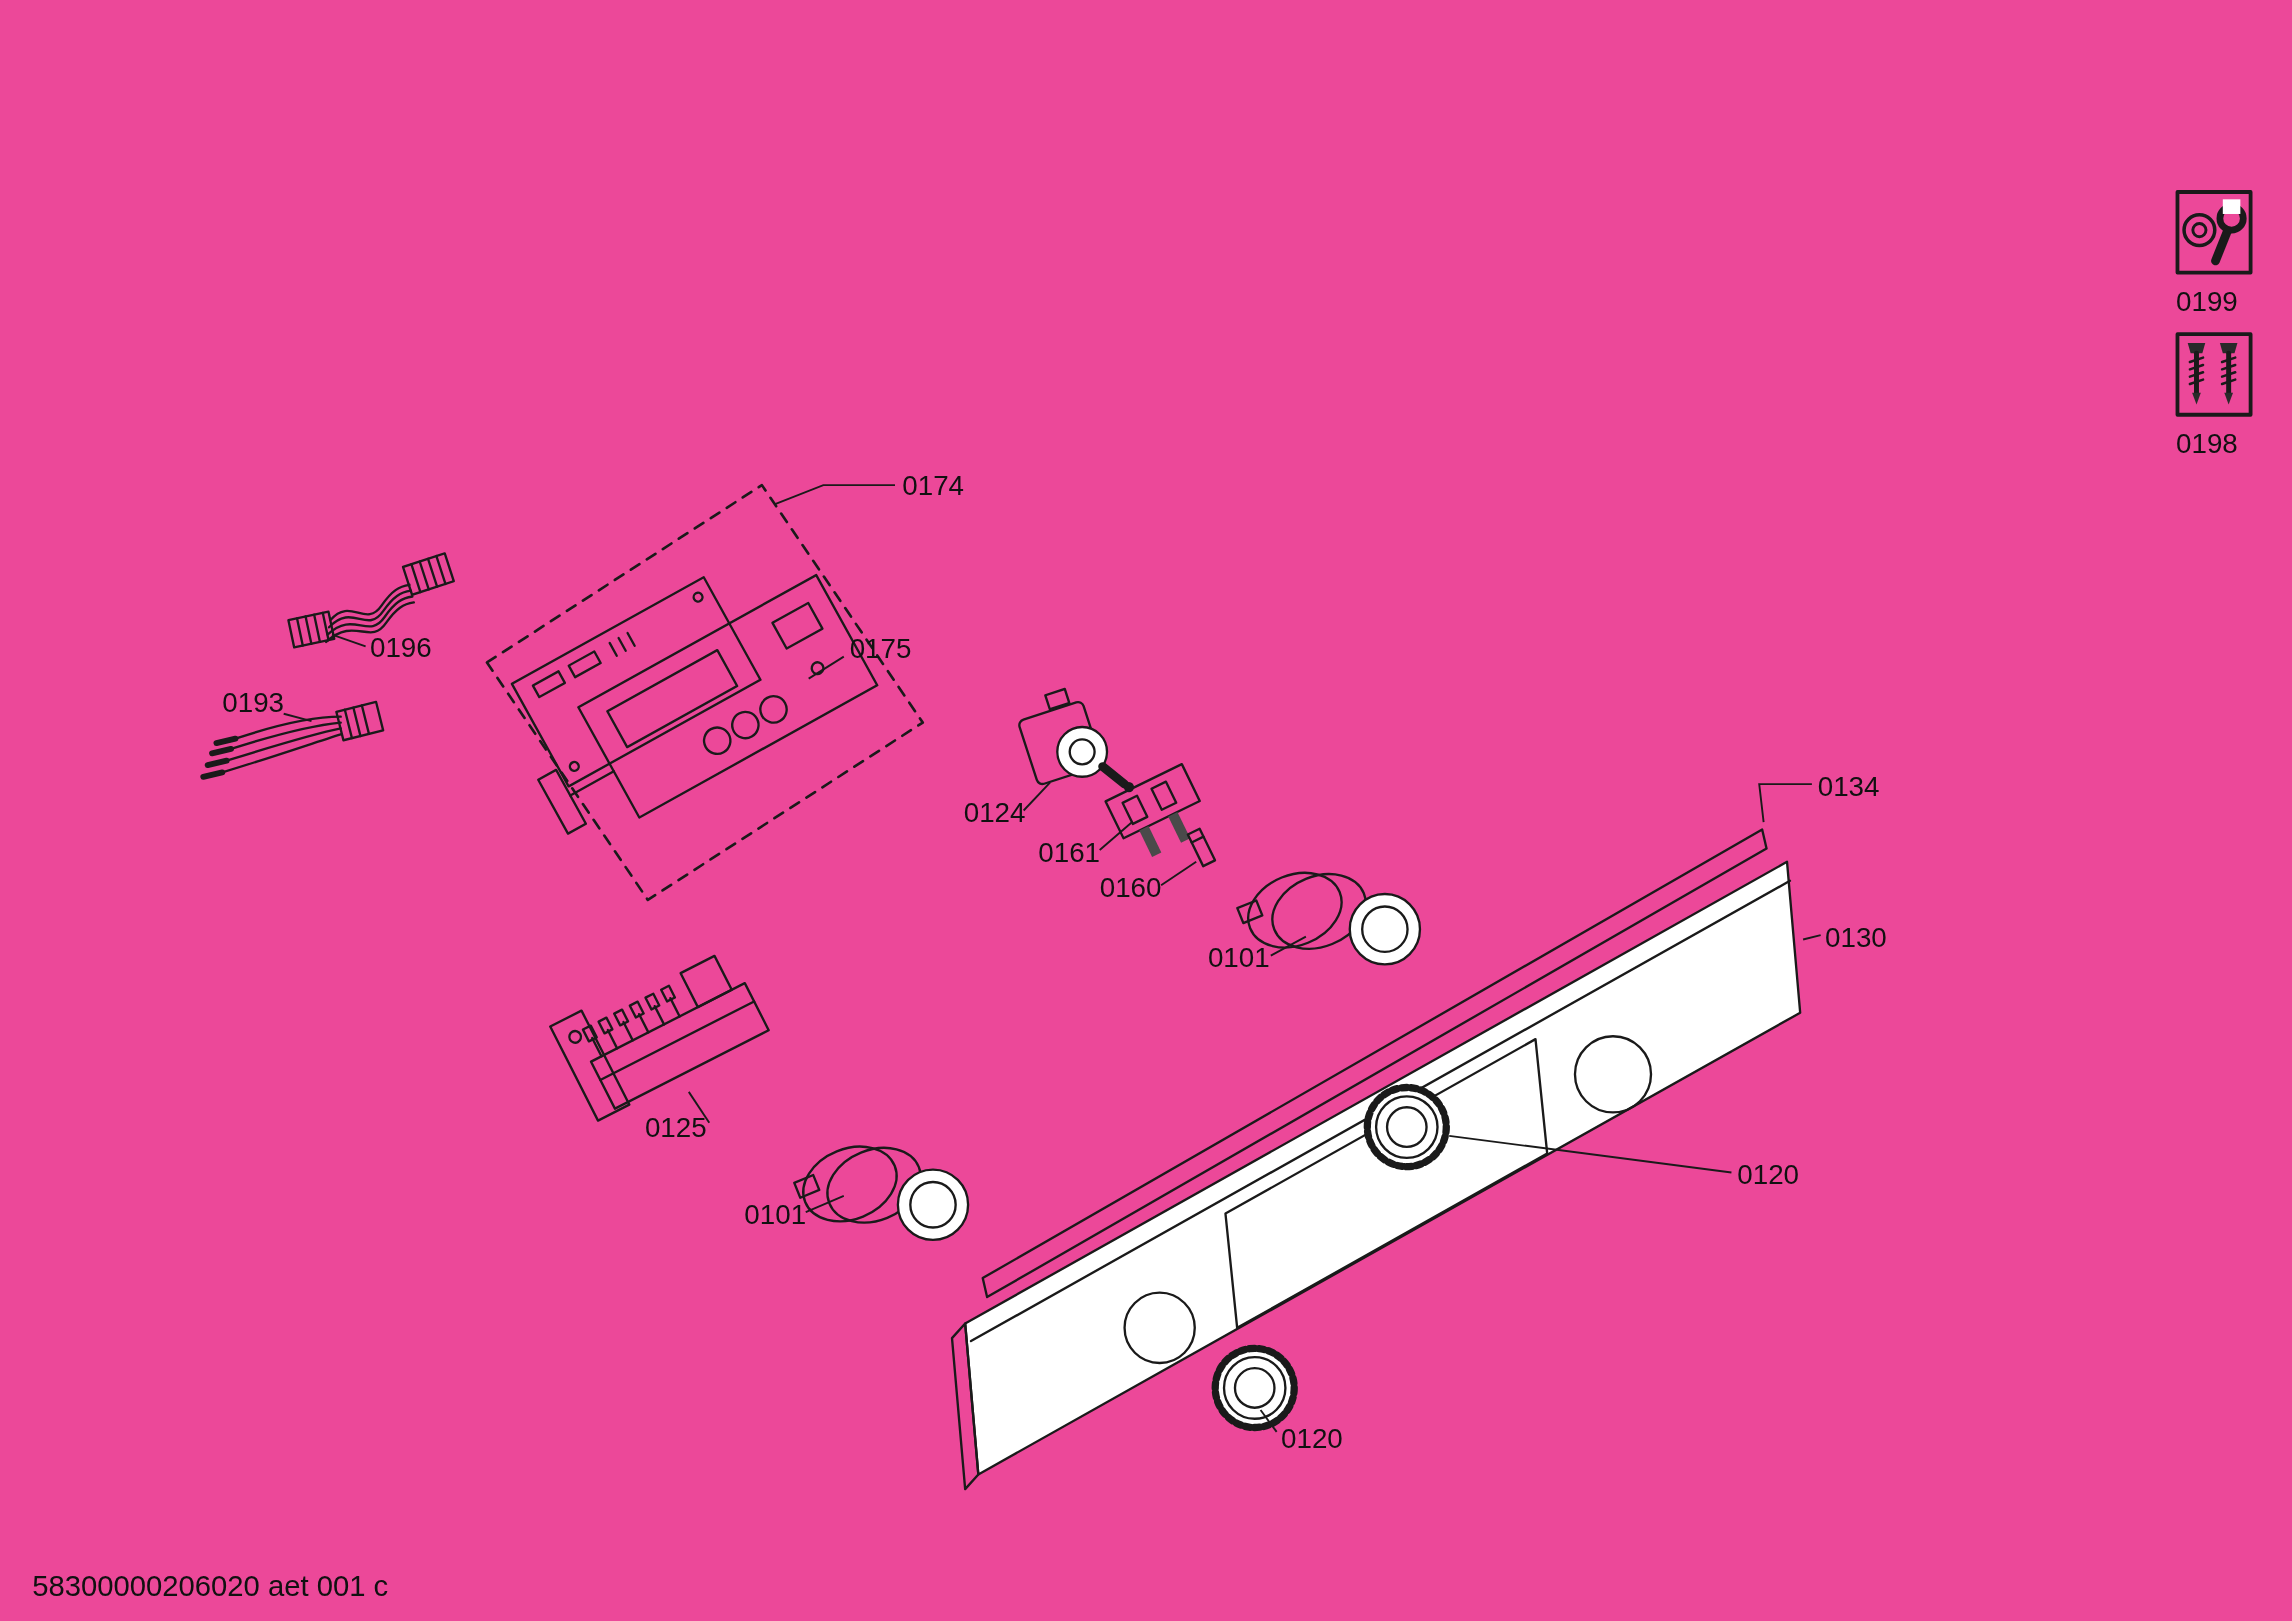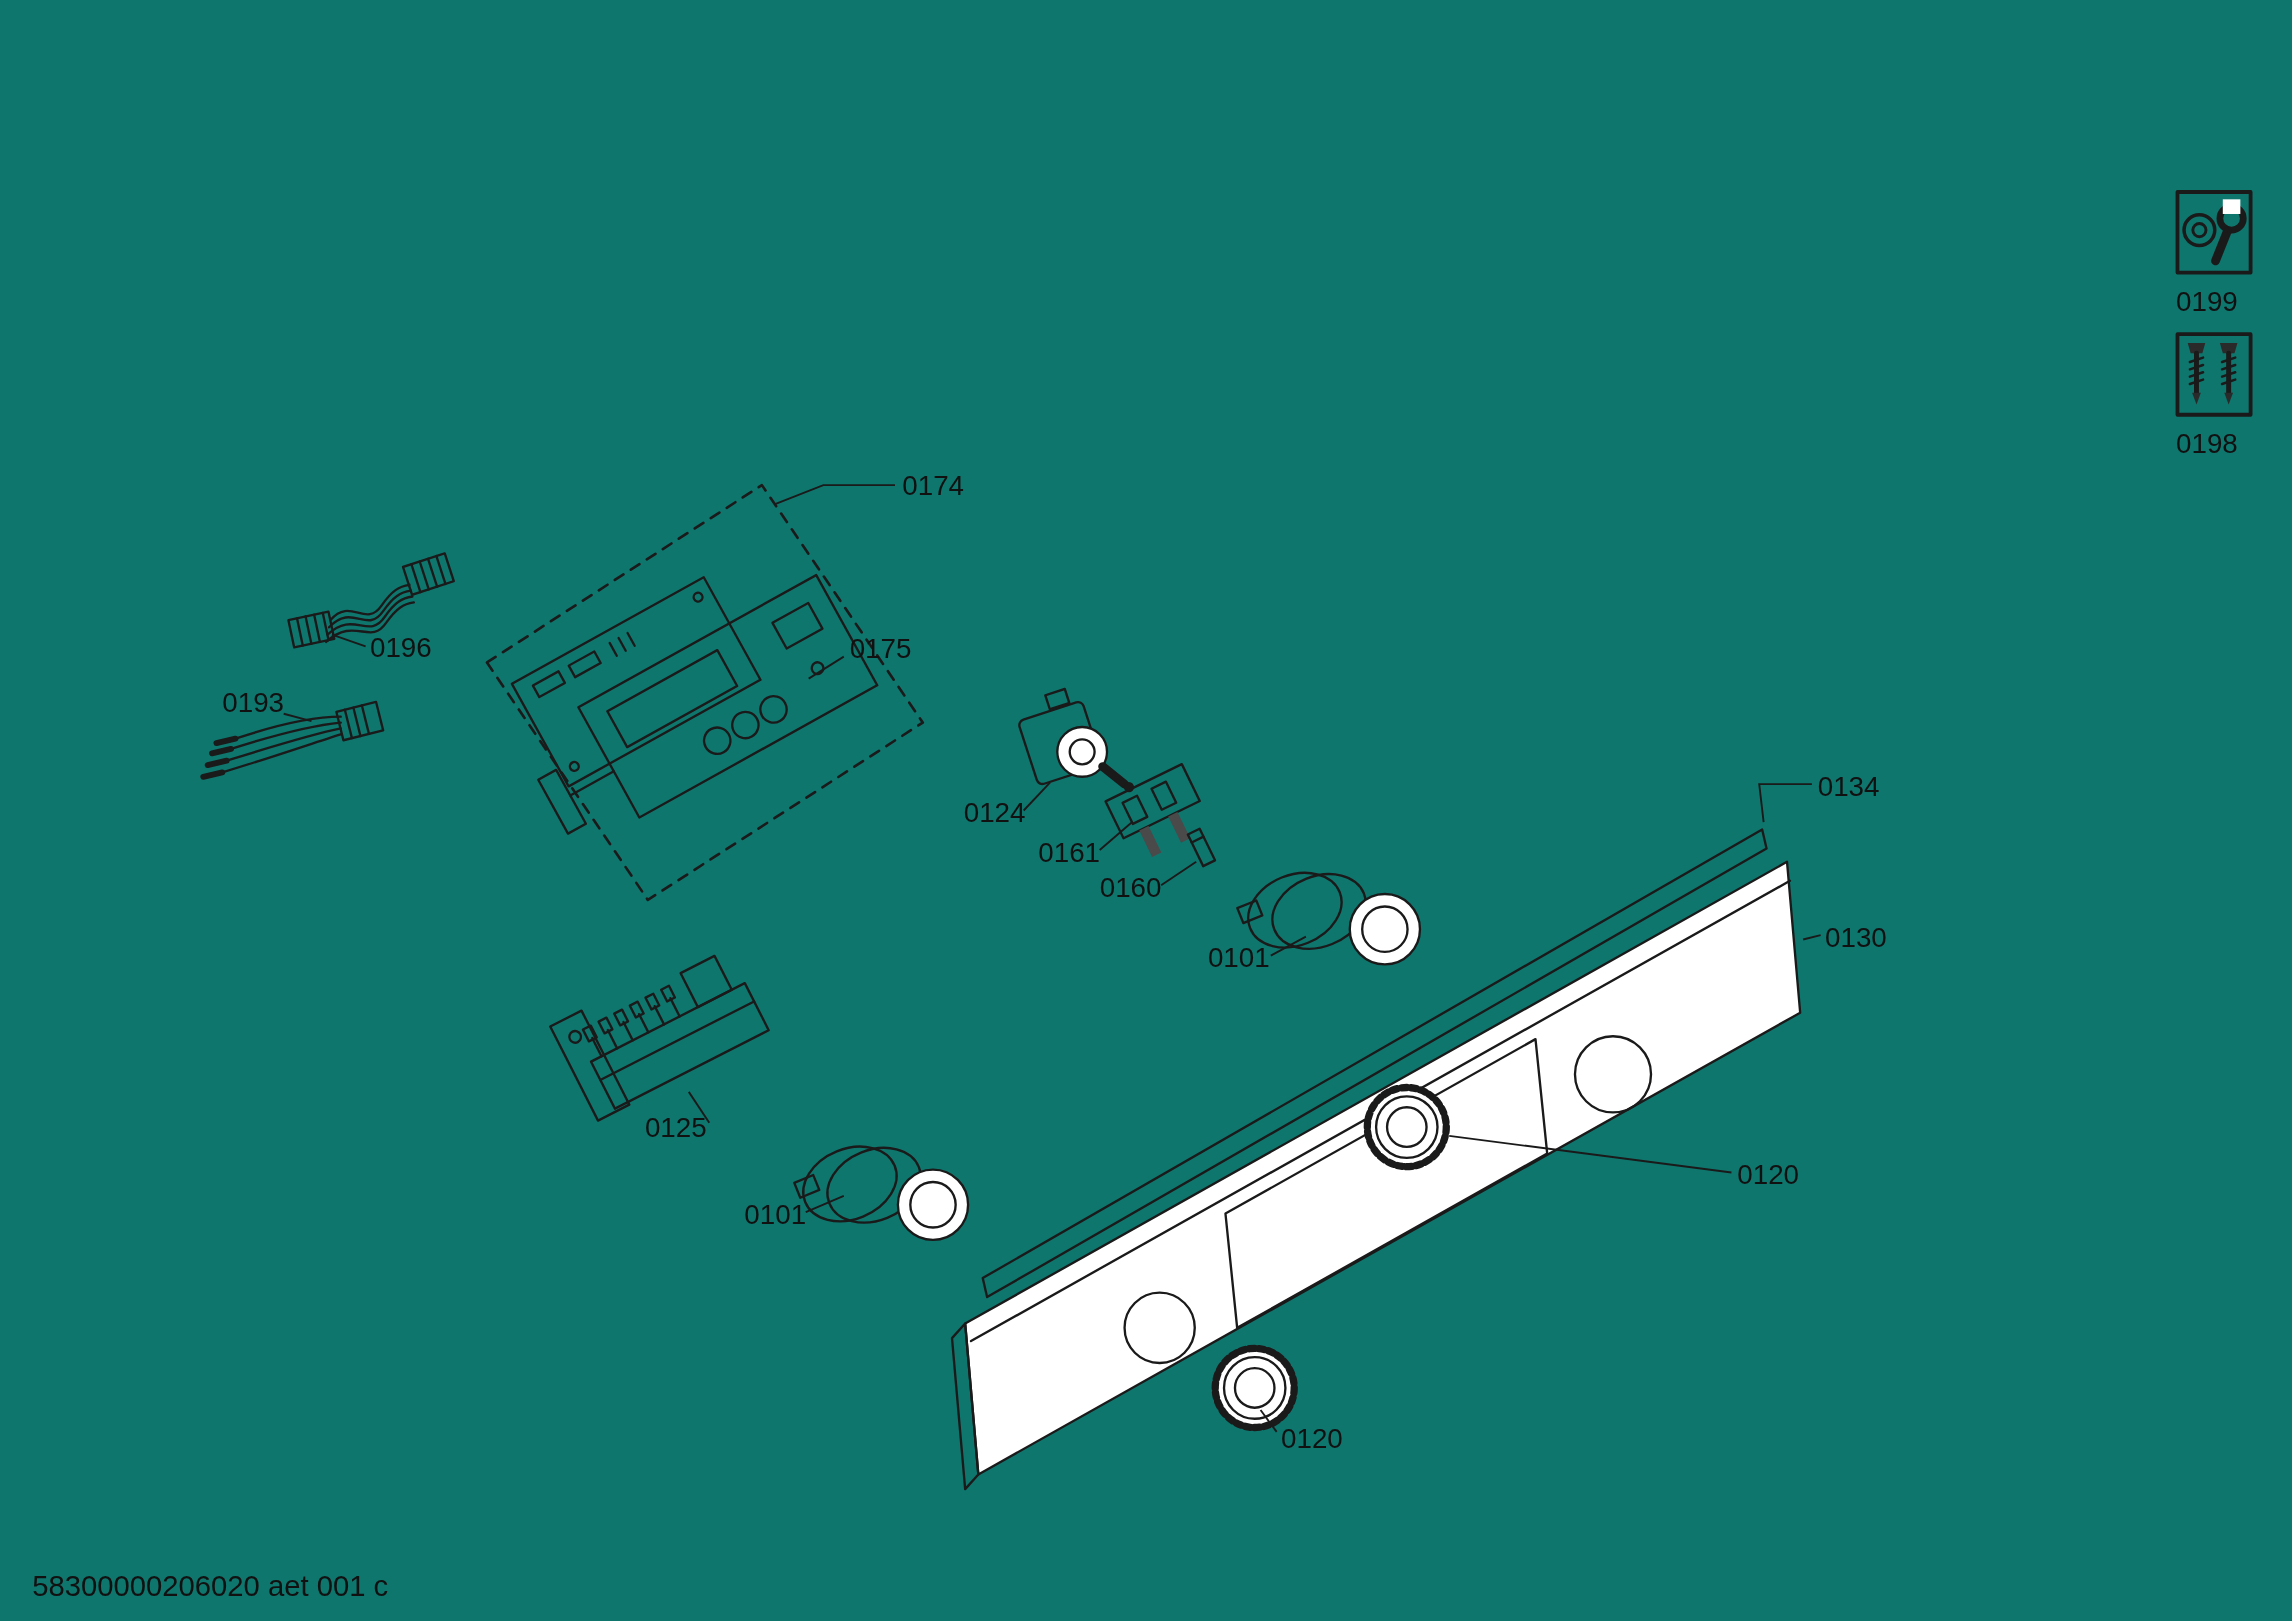--- a/index.html
+++ b/index.html
@@ -1,16 +1,16 @@
 <!DOCTYPE html>
 <html><head>
 <meta charset="utf-8">
 <style>
   html,body{margin:0;padding:0;background:#ffffff;}
-  .stage{position:relative;width:2293px;height:1621px;background:#0f766e;overflow:hidden;}
+  .stage{position:relative;width:2293px;height:1621px;background:#ec4899;overflow:hidden;}
   svg{display:block;width:100%;height:100%;}
   text{font-family:"Liberation Sans","DejaVu Sans",sans-serif;font-size:19px;fill:#111;}
   .footer-text{font-size:20px;}
   .draw{stroke:#1a1a1a;fill:none;stroke-width:1.6;stroke-linecap:round;stroke-linejoin:round;}
   .leader{stroke:#1a1a1a;fill:none;stroke-width:1.3;}
 </style>
 </head>
 <body>
 
 <div class="stage">

